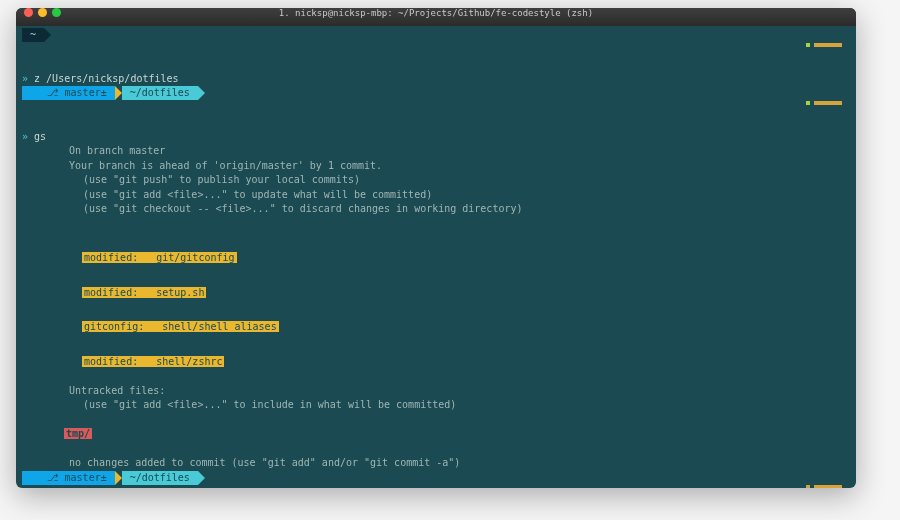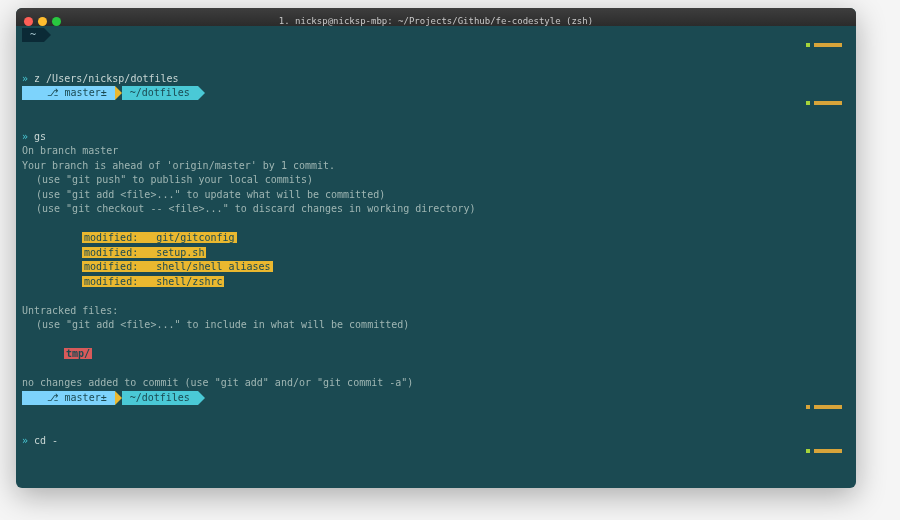--- a/index.html
+++ b/index.html
@@ -1,45 +1,45 @@
 <!DOCTYPE html>
 <html><head>
 <meta charset="utf-8">
 <style>
 * { margin: 0; padding: 0; box-sizing: border-box; }
 body { background: #f5f5f5; width: 900px; height: 520px; font-family: Menlo, Monaco, Consolas, monospace; font-size: 10px; overflow: hidden; }
 .window { position: absolute; left: 16px; top: 8px; width: 840px; height: 480px; background: #1b4a52; border-radius: 6px; box-shadow: 0 8px 30px rgba(0,0,0,0.3); overflow: hidden; }
-.titlebar { height: 18px; background: linear-gradient(#3e3e3e,#2b2b2b); display: flex; align-items: flex-end; padding: 0 8px; position: relative; }
+.titlebar { height: 18px; background: linear-gradient(#3e3e3e,#2b2b2b); display: flex; align-items: flex-start; padding: 0 8px; position: relative; }
 .dots { display: flex; gap: 5px; }
 .dot { width: 9px; height: 9px; border-radius: 50%; }
 .dot-r { background: #ff5f57; }
 .dot-y { background: #ffbd2e; }
 .dot-g { background: #28c840; }
 .title { position: absolute; left: 0; right: 0; text-align: center; color: #c8c8c8; font-size: 9px; font-weight: 400; }
 .term { padding: 2px 6px 4px 6px; color: #c8d6d4; line-height: 1.45; }
 .line { white-space: pre; position: relative; }
 .seg { display: inline-block; padding: 0 8px 0 8px; line-height: 14px; height: 14px; position: relative; }
 .seg::after { content: ""; position: absolute; right: -7px; top: 0; border-top: 7px solid transparent; border-bottom: 7px solid transparent; }
 .bg-darkblue { background: #0b2a36; color: #a8c8d0; }
 .bg-darkblue::after { border-left: 7px solid #0b2a36; }
-.bg-yellow { background: #7dd3fc; color: #1b4a52; padding-left: 25px; }
+.bg-yellow { background: #0ea5e9; color: #1b4a52; padding-left: 25px; }
 .bg-yellow::after { border-left: 7px solid #eab82f; }
 .bg-cyan { background: #4ac9d6; color: #1b4a52; }
 .bg-cyan::after { border-left: 7px solid #4ac9d6; }
 .prompt-sym { color: #4ac9d6; }
-.gray { color: #9fb6b3; }
+.gray { color: #9fb6b3; margin-left: 47px; }
 .hl-yellow { background: #eab82f; color: #1b4a52; padding: 0 2px; }
 .hl-red { background: #d85a5a; color: #1b4a52; padding: 0 2px; font-weight: bold; }
 .right-dots { position: absolute; right: 8px; display: inline-flex; gap: 4px; align-items: center; }
 .rdot { width: 4px; height: 4px; }
 .gold { background: #d8a43a; }
 .lime { background: #a6d43a; }
 .bar { width: 28px; height: 4px; background: #d8a43a; }
 .indent1 { padding-left: 14px; }
-.indent2 { padding-left: 60px; }
+.indent2 { padding-left: 60px; margin-top: 20px; }
 .indent3 { padding-left: 42px; }
 </style>
 </head>
 <body>
 
 <div class="window">
   <div class="titlebar">
     <div class="dots">
       <div class="dot dot-r"></div>
       <div class="dot dot-y"></div>
@@ -59,21 +59,21 @@
     <div class="line"><span class="prompt-sym">» </span><span>gs</span></div>
 
     <div class="line gray">On branch master</div>
     <div class="line gray">Your branch is ahead of 'origin/master' by 1 commit.</div>
     <div class="line gray indent1">(use "git push" to publish your local commits)</div>
     <div class="line gray indent1">(use "git add &lt;file&gt;..." to update what will be committed)</div>
     <div class="line gray indent1">(use "git checkout -- &lt;file&gt;..." to discard changes in working directory)</div>
     <div class="line">&nbsp;</div>
     <div class="line indent2"><span class="hl-yellow">modified:   git/gitconfig</span></div>
     <div class="line indent2"><span class="hl-yellow">modified:   setup.sh</span></div>
-    <div class="line indent2"><span class="hl-yellow">modified:   shell/shell_aliases</span></div>
+    <div class="line indent2"><span class="hl-yellow">gitconfig:   shell/shell_aliases</span></div>
     <div class="line indent2"><span class="hl-yellow">modified:   shell/zshrc</span></div>
     <div class="line">&nbsp;</div>
     <div class="line gray">Untracked files:</div>
     <div class="line gray indent1">(use "git add &lt;file&gt;..." to include in what will be committed)</div>
     <div class="line">&nbsp;</div>
     <div class="line indent3"><span class="hl-red">tmp/</span></div>
     <div class="line">&nbsp;</div>
     <div class="line gray">no changes added to commit (use "git add" and/or "git commit -a")</div>
 
     <div class="line"><span class="seg bg-yellow">⎇ master±</span><span class="seg bg-cyan" style="margin-left:7px">~/dotfiles</span>

